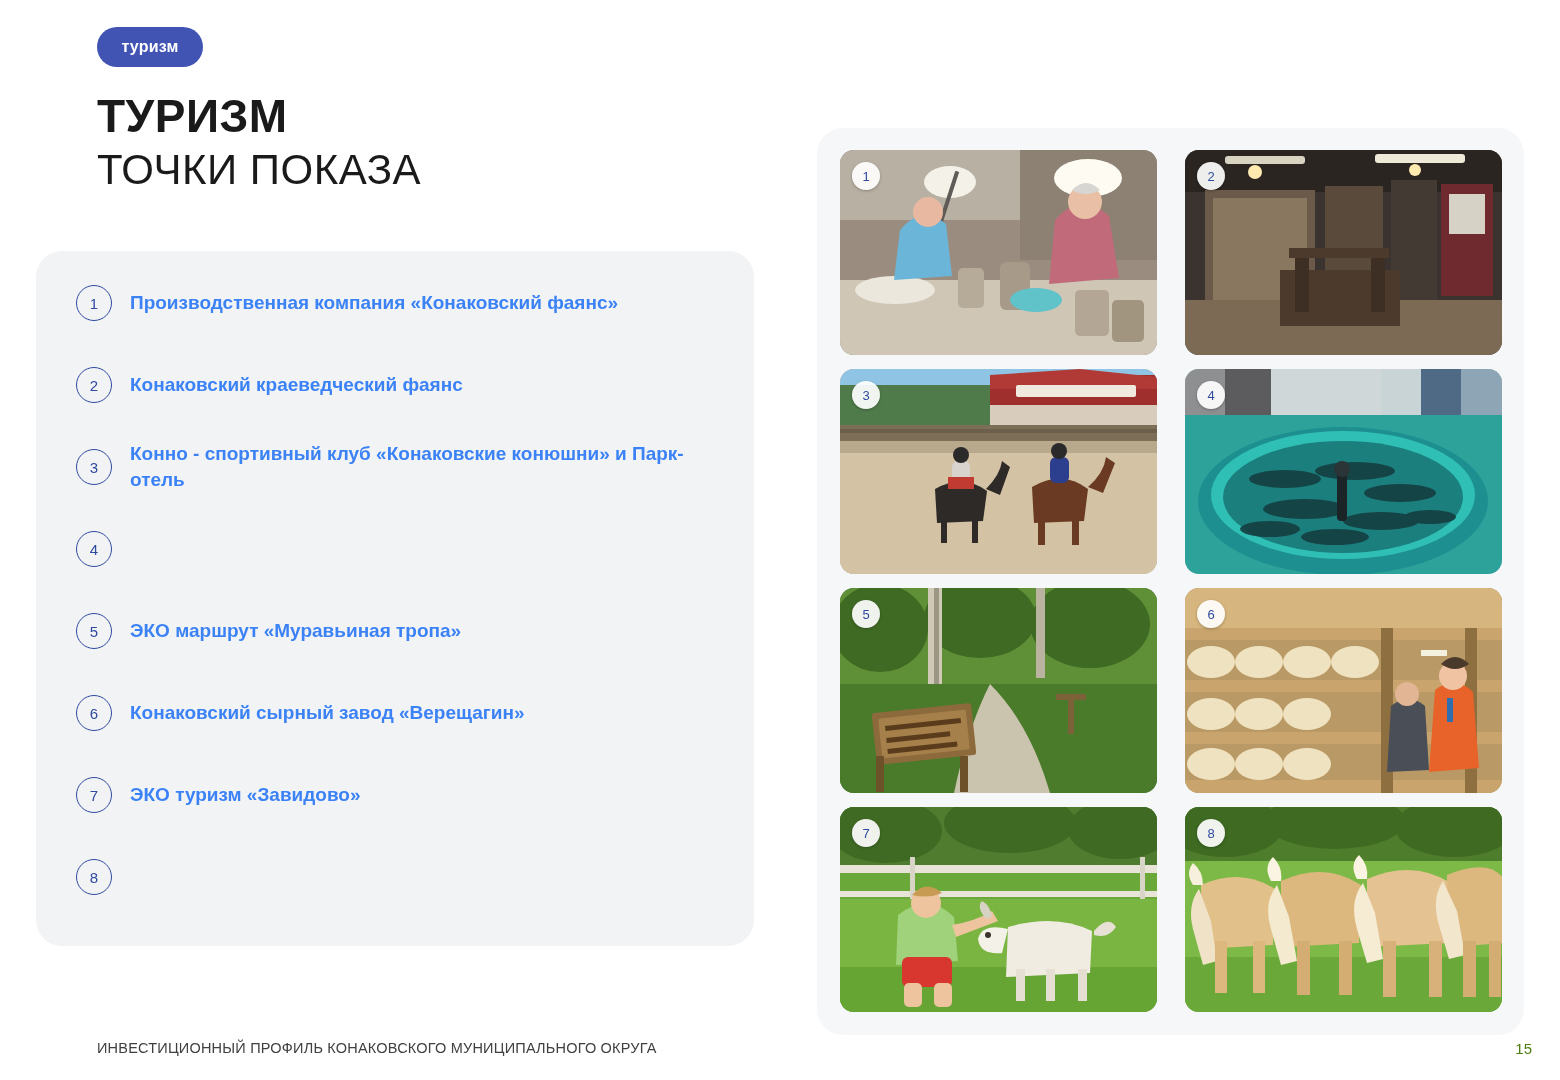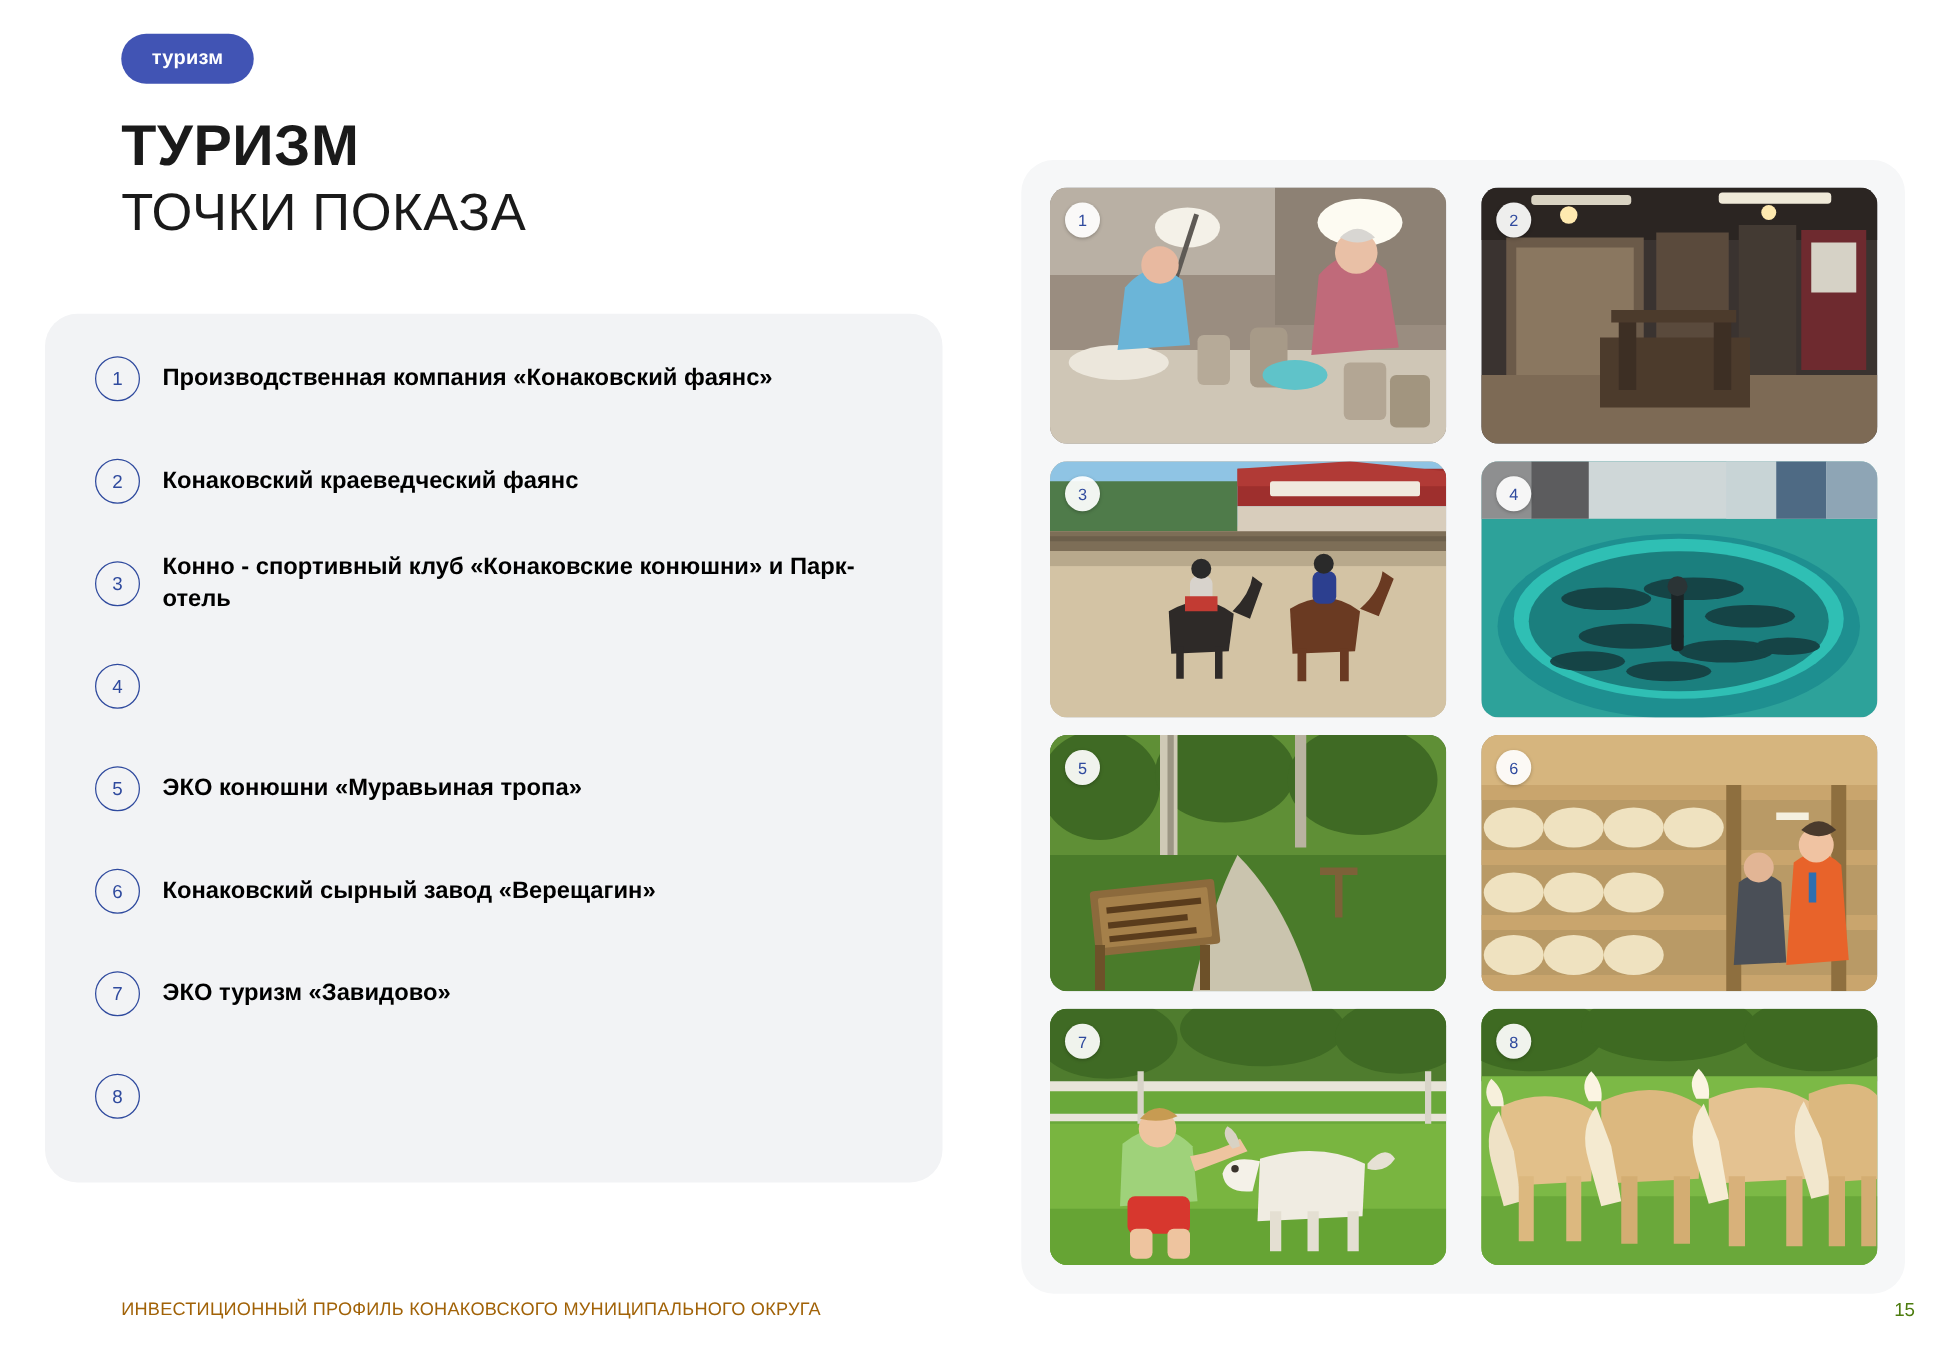--- a/index.html
+++ b/index.html
@@ -87,21 +87,21 @@
     font-size: 15px;
     font-weight: normal;
     display: flex;
     align-items: center;
     justify-content: center;
     margin-right: 18px;
   }
   .item-label {
     font-size: 19px;
     font-weight: bold;
-    color: #000000;
+    color: #3b82f6;
     line-height: 1.35;
   }
 
   
   .gallery-card {
     position: absolute;
     left: 817px;
     top: 128px;
     width: 707px;
     height: 907px;
@@ -142,21 +142,21 @@
     box-shadow: 0 1px 3px rgba(0,0,0,.25);
   }
   .photo svg { display: block; width: 100%; height: 100%; }
 
   
   .footer-text {
     position: absolute;
     left: 97px;
     top: 1040px;
     font-size: 14.5px;
-    color: #a16207;
+    color: #404040;
     letter-spacing: .2px;
   }
   .page-number {
     position: absolute;
     right: 28px;
     top: 1040px;
     font-size: 15px;
     color: #4d7c0f;
   }
 </style>
@@ -187,21 +187,21 @@
     <div class="num-badge">3</div>
     <div class="item-label">Конно - спортивный клуб «Конаковские конюшни» и Парк-отель</div>
   </div>
 
   <div class="list-item">
     <div class="num-badge">4</div>
   </div>
 
   <div class="list-item">
     <div class="num-badge">5</div>
-    <div class="item-label">ЭКО конюшни «Муравьиная тропа»</div>
+    <div class="item-label">ЭКО маршрут «Муравьиная тропа»</div>
   </div>
 
   <div class="list-item">
     <div class="num-badge">6</div>
     <div class="item-label">Конаковский сырный завод «Верещагин»</div>
   </div>
 
   <div class="list-item">
     <div class="num-badge">7</div>
     <div class="item-label">ЭКО туризм «Завидово»</div>

